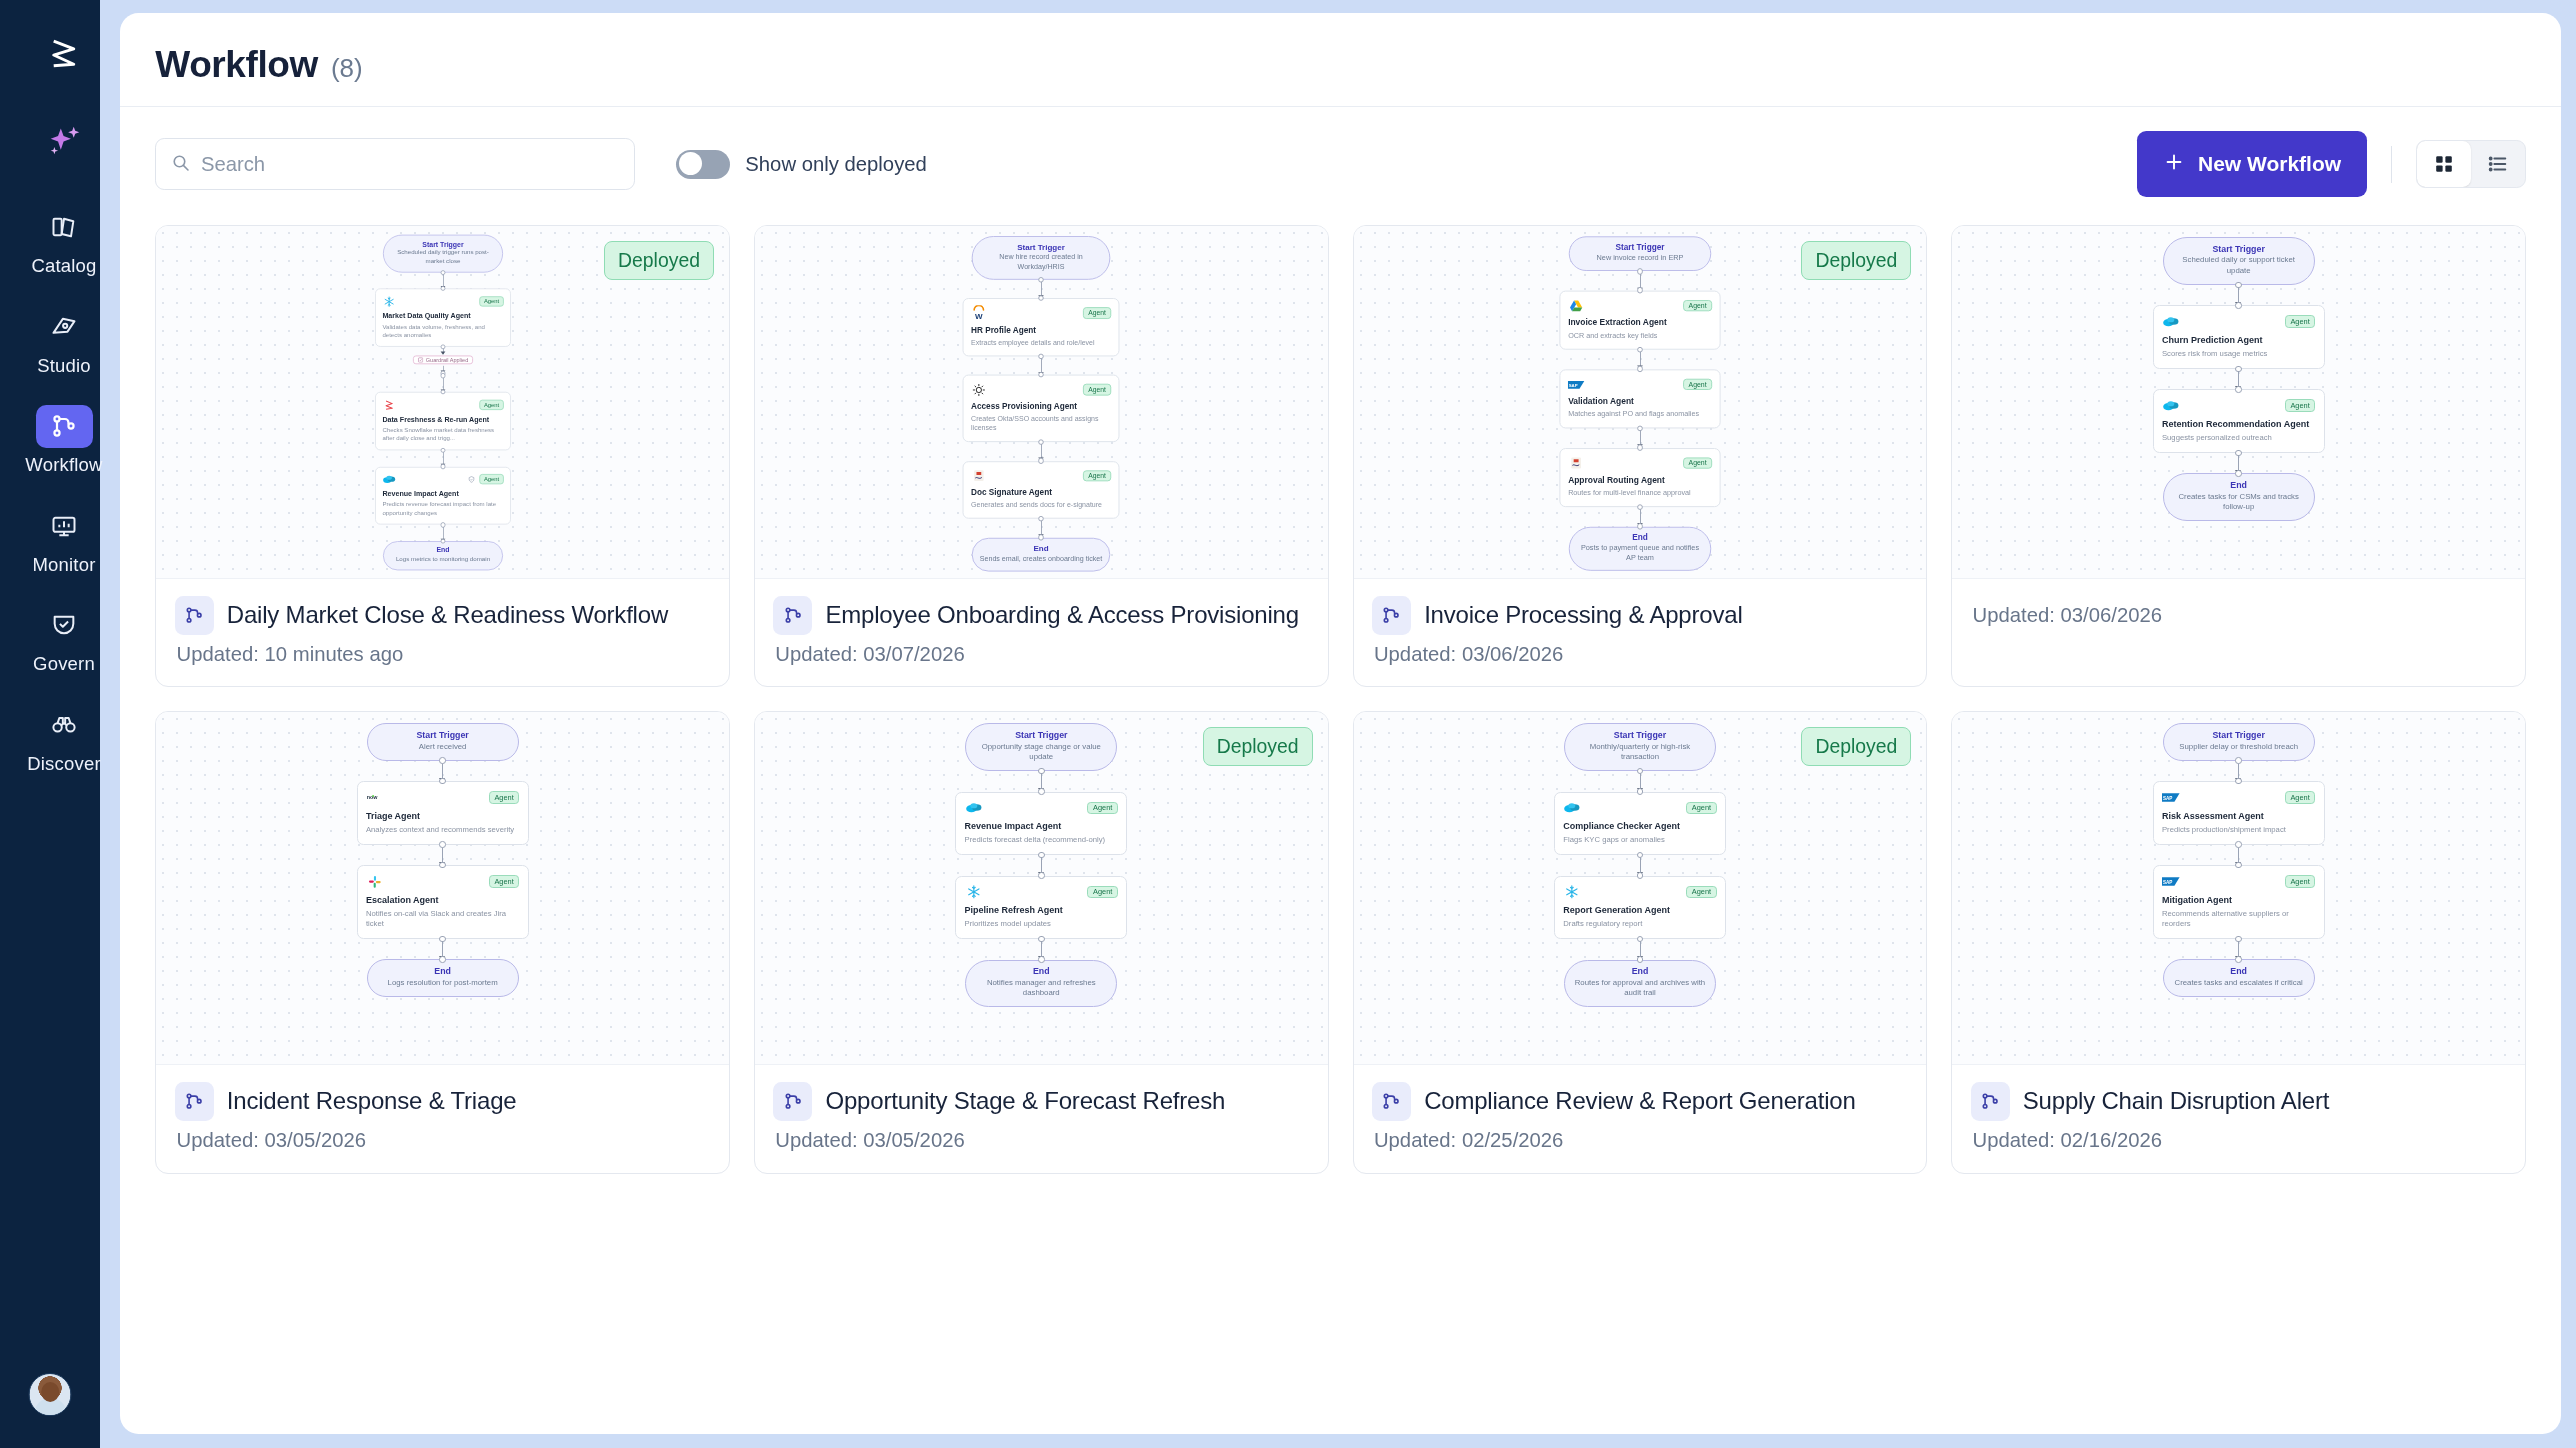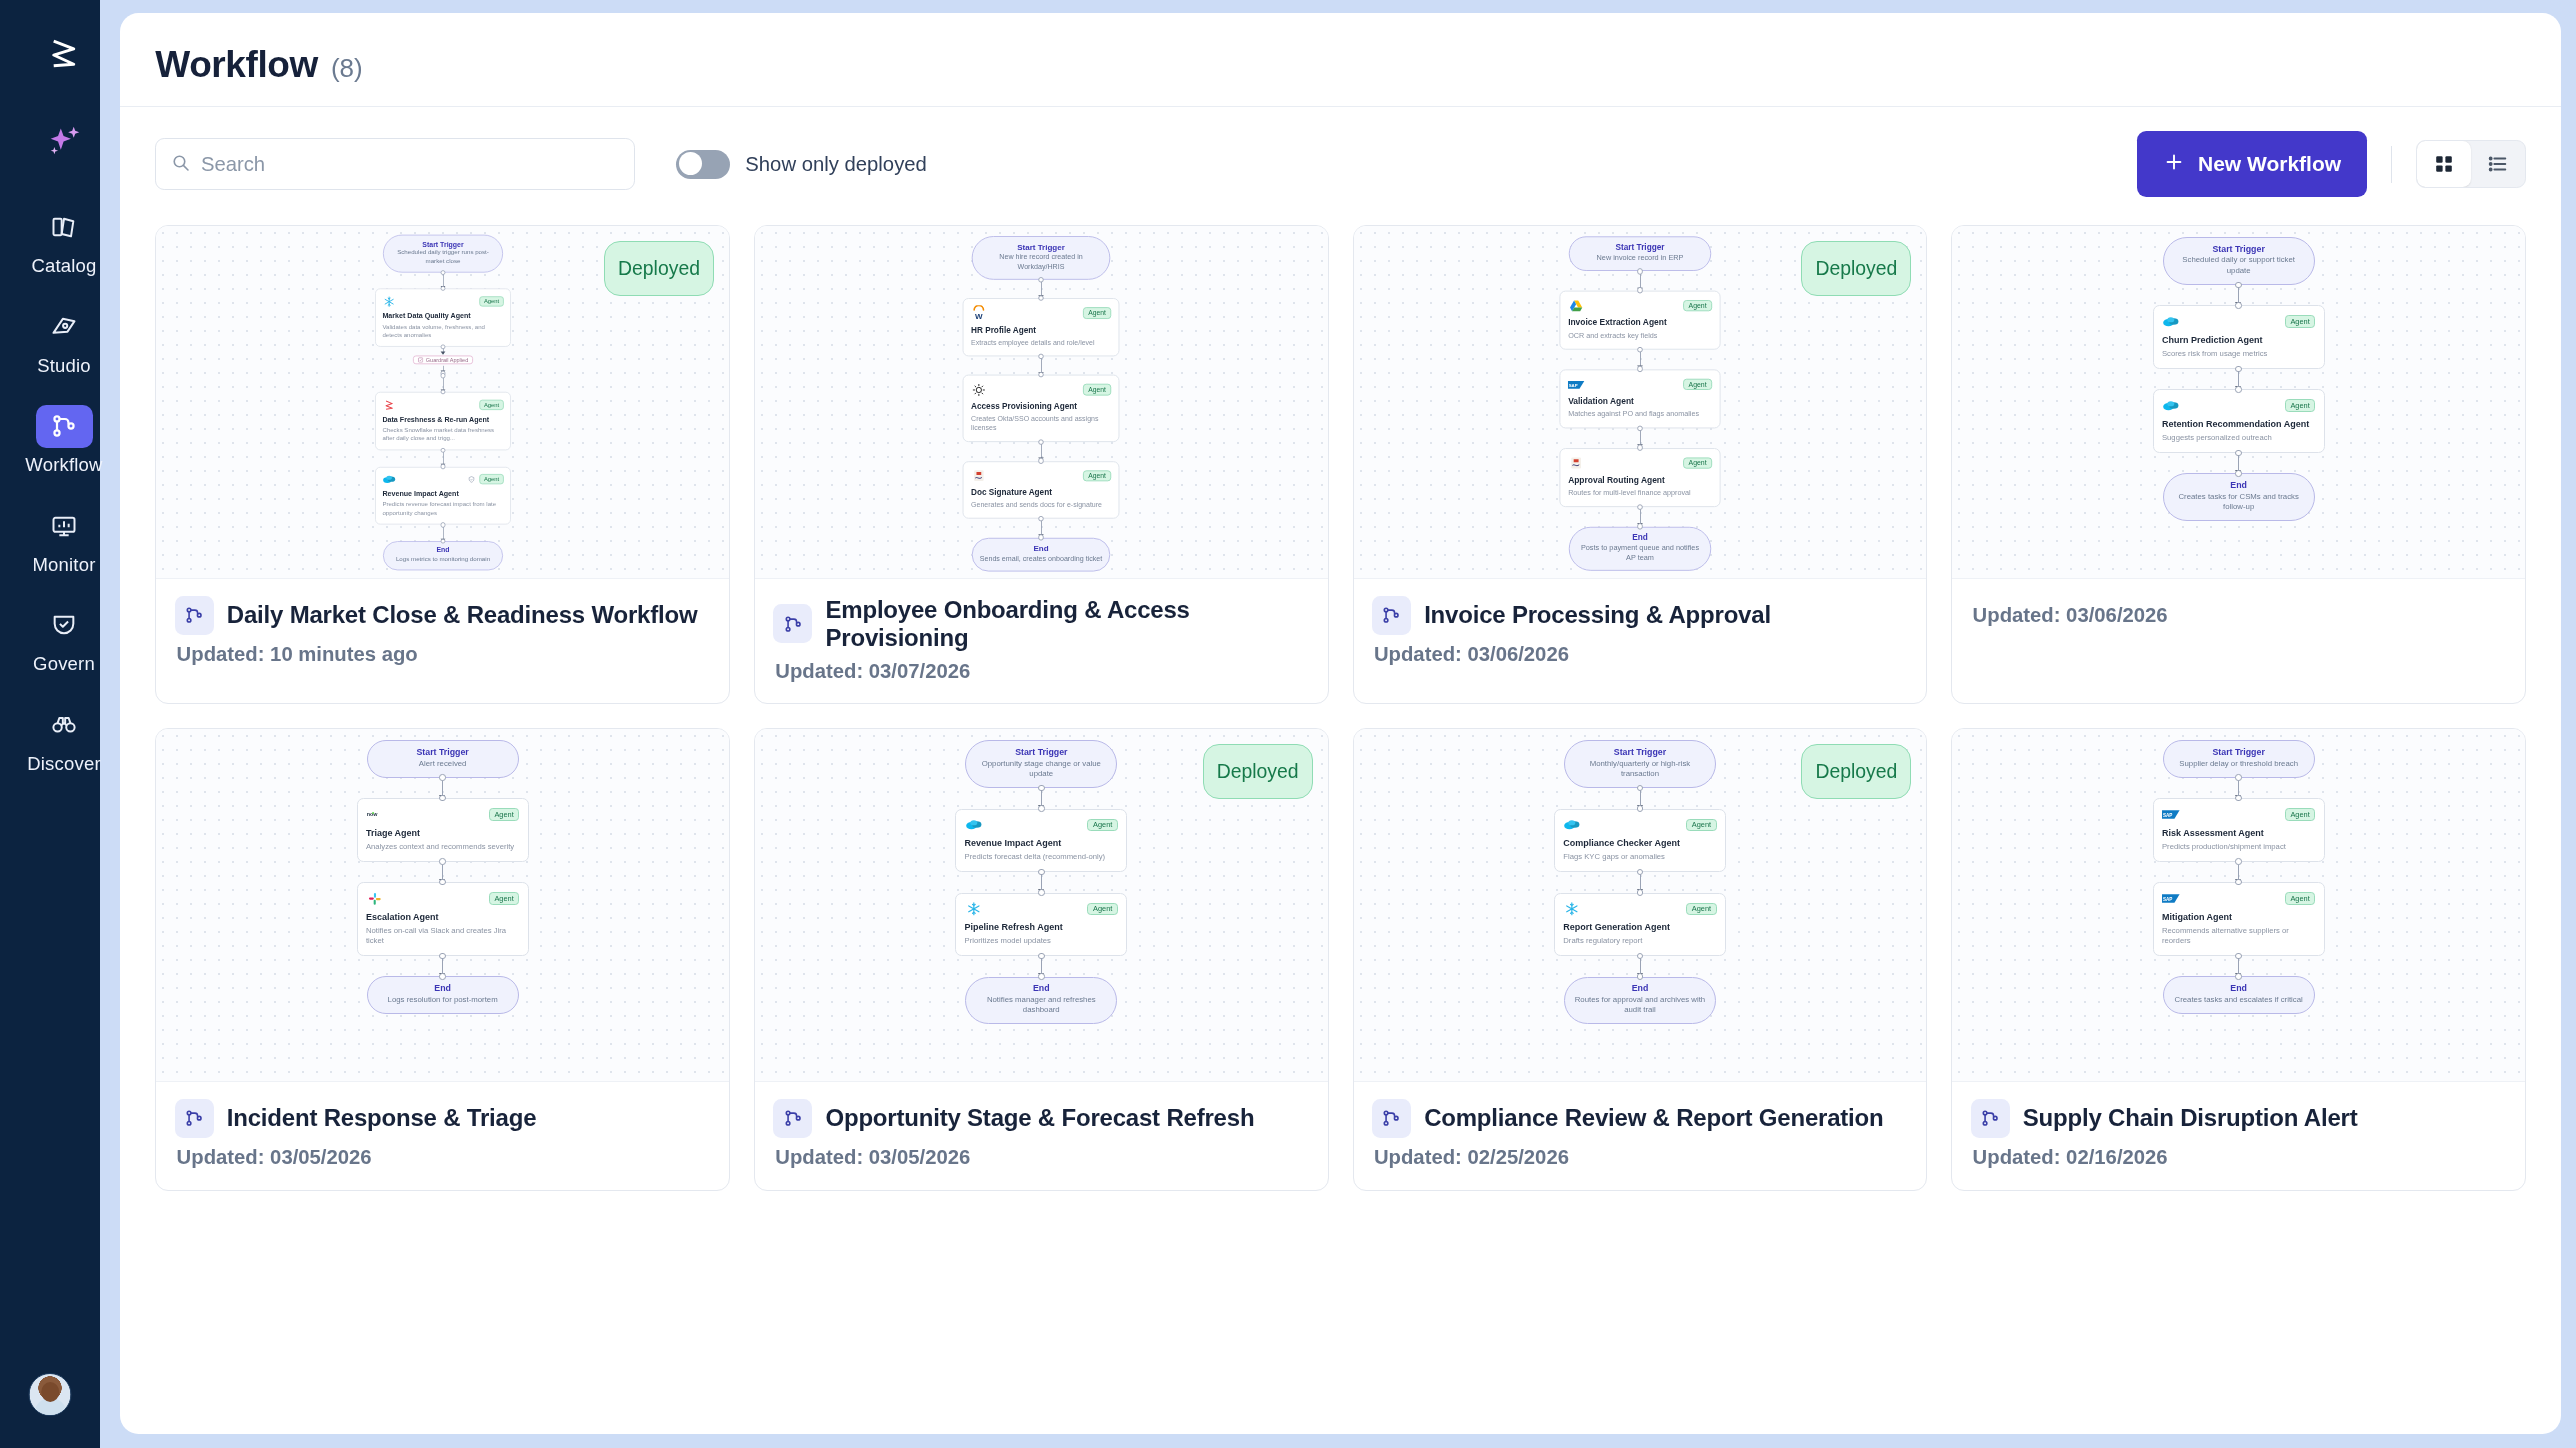--- a/index.html
+++ b/index.html
@@ -94,21 +94,21 @@
     background-image:
       radial-gradient(circle, #dfe4ec 1px, transparent 1.1px);
     background-size: 14px 14px;
     display: flex; align-items: flex-start; justify-content: center;
     border-bottom: 0.9px solid #eef1f6;
     overflow: hidden;
   }
   .badge-deployed {
     position: absolute; top: 15px; right: 15px;
     background: #d6f5e3; border: 0.9px solid #8fdcb4; color: #16794a;
-    border-radius: 16px; padding: 15px 13px; font-size: 19.4px; z-index: 4;
+    border-radius: 8px; padding: 7px 13px; font-size: 19.4px; z-index: 4;
   }
   .flow { transform-origin: top center; padding-top: 11px; width: 240px; }
 
   .node-term {
     width: 152px; margin: 0 auto; border: 0.9px solid #b9b9e8; border-radius: 26px;
     background: #f0f2fd; padding: 5.5px 7.4px 7.4px 7.4px; text-align: center;
   }
   .node-term .t { color: #3b35b5; font-size: 8.8px; font-weight: bold; margin-bottom: 1.8px; }
   .node-term .s { color: #6b7a90; font-size: 7.8px; line-height: 1.35; }
 
@@ -132,21 +132,21 @@
     border-left: 3.2px solid transparent; border-right: 3.2px solid transparent;
     border-top: 4.6px solid #4a5568;
   }
   .dot { width: 6.5px; height: 6.5px; border-radius: 50%; background: #fff; border: 0.9px solid #9aa3b5; margin: -3.2px auto; position: relative; z-index: 2; }
   .guardrail {
     margin: 1.8px auto; width: fit-content; border: 0.9px solid #e3b6d2; background: #fff;
     border-radius: 3.7px; padding: 0.9px 4.6px; font-size: 7px; color: #9a6b8a;
     display: flex; align-items: center; gap: 2.8px;
   }
 
-  .card-foot { padding: 16.6px 18.5px 20.3px 18.5px; font-weight: bold; }
+  .card-foot { padding: 16.6px 18.5px 20.3px 18.5px; }
   .foot-row { display: flex; align-items: center; gap: 13px; }
   .foot-ico {
     width: 39px; height: 39px; border-radius: 8.3px; background: #e9ecfb;
     display: flex; align-items: center; justify-content: center; flex: 0 0 39px;
   }
   .card-name { font-size: 24px; color: #18233a; letter-spacing: -0.2px; }
   .card-updated { font-size: 20.3px; color: #68758a; margin-top: 8.3px; margin-left: 1.8px; }
 </style>
 </head>
 <body>

